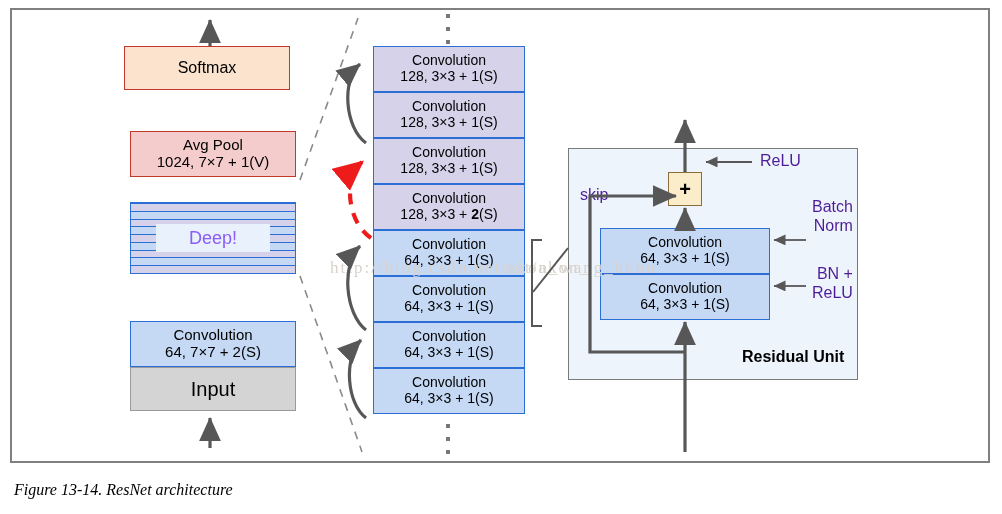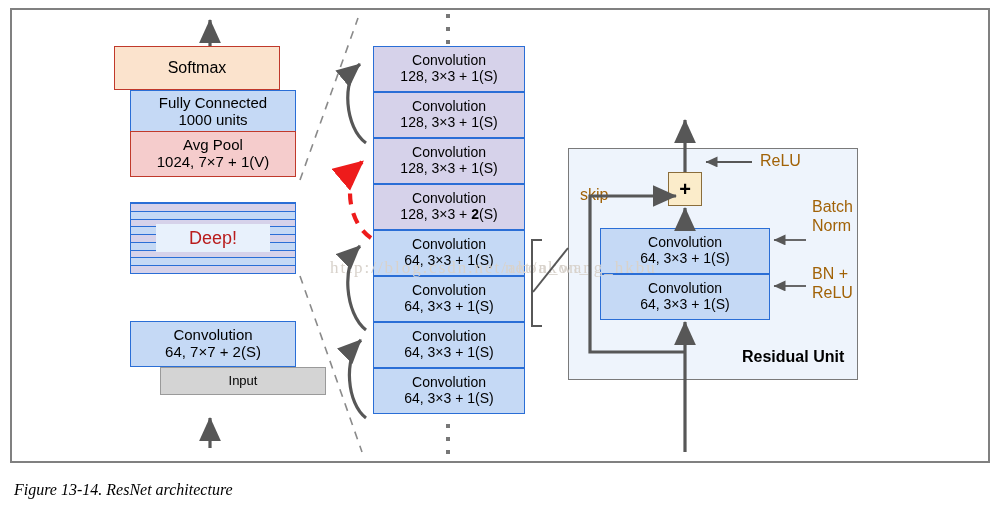--- a/index.html
+++ b/index.html
@@ -8,69 +8,65 @@
   #page{position:relative;width:1002px;height:514px;}
 
   
   .figure-frame{position:absolute;left:10px;top:8px;width:980px;height:455px;border:2px solid #808080;background:#fff;box-sizing:border-box;}
 
   .caption{position:absolute;left:14px;top:481px;font-family:"Liberation Serif",serif;font-style:italic;font-size:16px;color:#000;white-space:nowrap;}
 
   
   .box{position:absolute;box-sizing:border-box;display:flex;flex-direction:column;align-items:center;justify-content:center;text-align:center;line-height:1.12;}
   .box .l1,.box .l2{display:block;white-space:nowrap;}
-  .b-softmax{left:114px;top:46px;width:166px;height:44px;background:#fbe3cd;border:1.6px solid #c0392b;font-size:16px;}
+  .b-softmax{left:124px;top:46px;width:166px;height:44px;background:#fbe3cd;border:1.6px solid #c0392b;font-size:16px;}
   .b-fc{left:130px;top:90px;width:166px;height:44px;background:#c5d9f5;border:1.6px solid #2a6ed6;font-size:15px;}
   .b-avg{left:130px;top:131px;width:166px;height:46px;background:#f5cccc;border:1.6px solid #c0392b;font-size:15px;}
   .b-maxpool{left:130px;top:275px;width:166px;height:46px;background:#f5cccc;border:1.6px solid #c0392b;font-size:15px;}
   .b-conv1{left:130px;top:321px;width:166px;height:46px;background:#c5d9f5;border:1.6px solid #2a6ed6;font-size:15px;}
-  .b-input{left:130px;top:367px;width:166px;height:28px;background:#d4d4d4;border:1.6px solid #9a9a9a;font-size:13px;margin-left:30px;}
+  .b-input{left:130px;top:367px;width:166px;height:44px;background:#d4d4d4;border:1.6px solid #9a9a9a;font-size:20px;}
 
   
   .deep-wrap{position:absolute;left:130px;top:202px;width:166px;height:72px;border:1.3px solid #2a6ed6;box-sizing:border-box;overflow:hidden;background:#c5d9f5;}
   .deep-stripe{position:absolute;left:0;width:100%;}
-  .deep-label{position:absolute;left:156px;top:224px;width:114px;height:28px;background:#e8f1fc;display:flex;align-items:center;justify-content:center;font-size:18px;color:#b91c1c;}
+  .deep-label{position:absolute;left:156px;top:224px;width:114px;height:28px;background:#e8f1fc;display:flex;align-items:center;justify-content:center;font-size:18px;color:#8b5cf6;}
   .mb{position:absolute;left:373px;width:152px;height:46px;box-sizing:border-box;display:flex;flex-direction:column;align-items:center;justify-content:center;font-size:14px;line-height:1.13;border:1.3px solid #2a6ed6;}
   .mb.c128{background:#d6d2ea;}
   .mb.c64{background:#c5d9f5;}
   .mb b{font-weight:bold;}
 
   
   .dots{position:absolute;display:flex;flex-direction:column;align-items:center;gap:9px;}
   .dots i{display:block;width:4px;height:4px;background:#777;}
 
   
   .res-panel{position:absolute;left:568px;top:148px;width:290px;height:232px;background:#eef4fc;border:1.6px solid #7a7a7a;box-sizing:border-box;}
   .res-title{position:absolute;left:742px;top:348px;font-size:16px;font-weight:bold;color:#000;white-space:nowrap;}
   .r-conv{position:absolute;left:600px;width:170px;height:46px;box-sizing:border-box;background:#c5d9f5;border:1.6px solid #2a6ed6;display:flex;flex-direction:column;align-items:center;justify-content:center;font-size:14px;line-height:1.13;}
   .plusbox{position:absolute;left:668px;top:172px;width:34px;height:34px;background:#fbecca;border:1.6px solid #8a6d3b;box-sizing:border-box;display:flex;align-items:center;justify-content:center;font-size:20px;font-weight:bold;color:#000;}
 
-  .lbl{position:absolute;font-size:16px;color:#a16207;white-space:nowrap;line-height:1.12;text-align:left;}
+  .lbl{position:absolute;font-size:16px;color:#4c1d95;white-space:nowrap;line-height:1.12;text-align:right;}
   .lbl.two{line-height:1.18;}
   .lbl-skip{position:absolute;left:580px;top:186px;font-size:16px;}
 
   svg.ov{position:absolute;left:0;top:0;width:1002px;height:514px;pointer-events:none;}
 
   .wm{position:absolute;font-family:"Liberation Serif",serif;color:#d8d2cb;font-size:17px;letter-spacing:2px;white-space:nowrap;}
 </style>
 </head>
 <body>
 
 <div id="page">
 
   <div class="figure-frame"></div>
 
   <div class="box b-softmax">
     <span class="l1">Softmax</span>
   </div>
 
-  <div class="box b-fc">
-    <span class="l1">Fully Connected</span>
-    <span class="l2">1000 units</span>
-  </div>
 
   <div class="box b-avg">
     <span class="l1">Avg Pool</span>
     <span class="l2">1024, 7×7 + 1(V)</span>
   </div>
 
   <div class="deep-wrap" id="deepwrap">
       <div class="deep-stripe" style="top: 0px; height: 7.77778px; background: rgb(214, 210, 234); border-top: 1.3px solid rgb(42, 110, 214);"></div>
       <div class="deep-stripe" style="top: 7.77778px; height: 7.77778px; background: rgb(197, 217, 245); border-top: 1.3px solid rgb(42, 110, 214);"></div>
       <div class="deep-stripe" style="top: 15.5556px; height: 7.77778px; background: rgb(214, 210, 234); border-top: 1.3px solid rgb(42, 110, 214);"></div>

